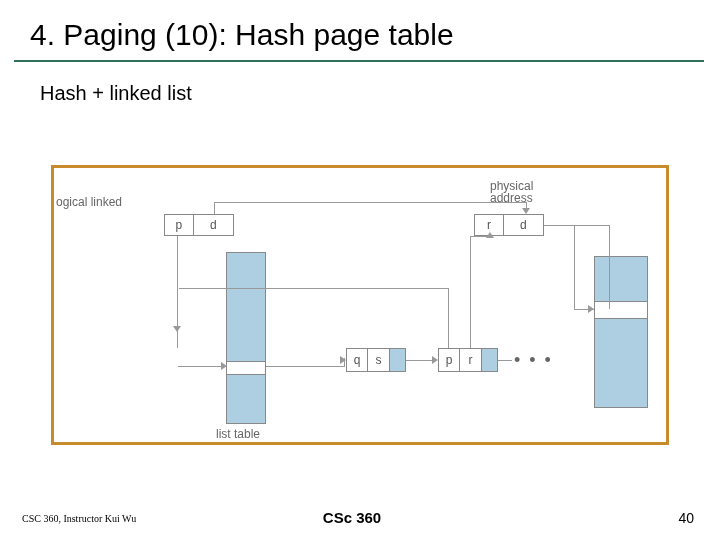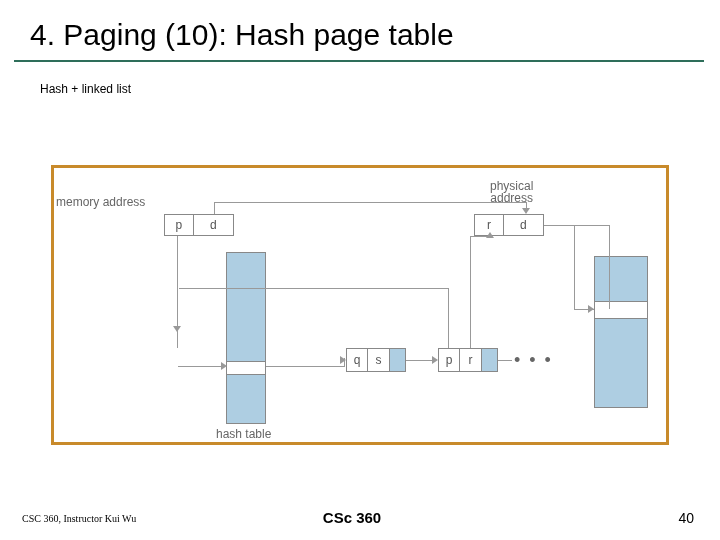--- a/index.html
+++ b/index.html
@@ -1,20 +1,20 @@
 <!DOCTYPE html>
 <html><head>
 <meta charset="utf-8">
 <style>
   * { box-sizing: border-box; margin: 0; padding: 0; }
   html, body { width: 720px; height: 540px; font-family: Arial, Helvetica, sans-serif; background: #fff; }
   .slide { position: relative; width: 720px; height: 540px; border-radius: 20px; }
   .title { position: absolute; left: 30px; top: 18px; font-size: 30px; font-weight: 400; color: #000; }
   .titlerule { position: absolute; left: 14px; top: 60px; width: 690px; height: 0; border-top: 2.5px solid #2e6e5a; }
-  .subtitle { position: absolute; left: 40px; top: 82px; font-size: 12px; color: #000; }
+  .subtitle { position: absolute; left: 40px; top: 82px; font-size: 20px; color: #000; }
 
   .figwrap { position: absolute; left: 51px; top: 165px; width: 618px; height: 280px; border: 3px solid #c88a2a; background: #fff; }
   .fig { position: absolute; inset: 0; }
 
   .lbl { position: absolute; font: 12px/1 Arial, sans-serif; color: #666; white-space: pre; }
 
   
   .la-box { position: absolute; left: 110px; top: 46px; width: 70px; height: 22px; display:flex; }
   .cell { border:1px solid #888; background:#fff; flex:1; text-align:center; font:12px/20px Arial,sans-serif; color:#555; }
   .cell + .cell { border-left:none; }
@@ -59,24 +59,24 @@
 <body>
 <div class="slide">
 
   <div class="title">4. Paging (10): Hash page table</div>
   <div class="titlerule"></div>
   <div class="subtitle">Hash + linked list</div>
 
   <div class="figwrap">
     <div class="fig">
 
-      <span class="lbl" style="left:2px; top:28px;">memory address</span>
-      <span class="lbl" style="left:436px; top:12px; text-align:center;">physical
+      <span class="lbl" style="left:2px; top:28px;">ogical linked</span>
+      <span class="lbl" style="left:436px; top:12px; text-align:left;">physical
 address</span>
-      <span class="lbl" style="left:162px; top:260px;">hash table</span>
+      <span class="lbl" style="left:162px; top:260px;">list table</span>
       <span class="lbl" style="left:546px; top:190px; text-align:left;">physical
 memory</span>
 
       <div class="la-box">
         <div class="cell">p</div>
         <div class="cell w">d</div>
       </div>
 
       <div class="pa-box">
         <div class="cell">r</div>

